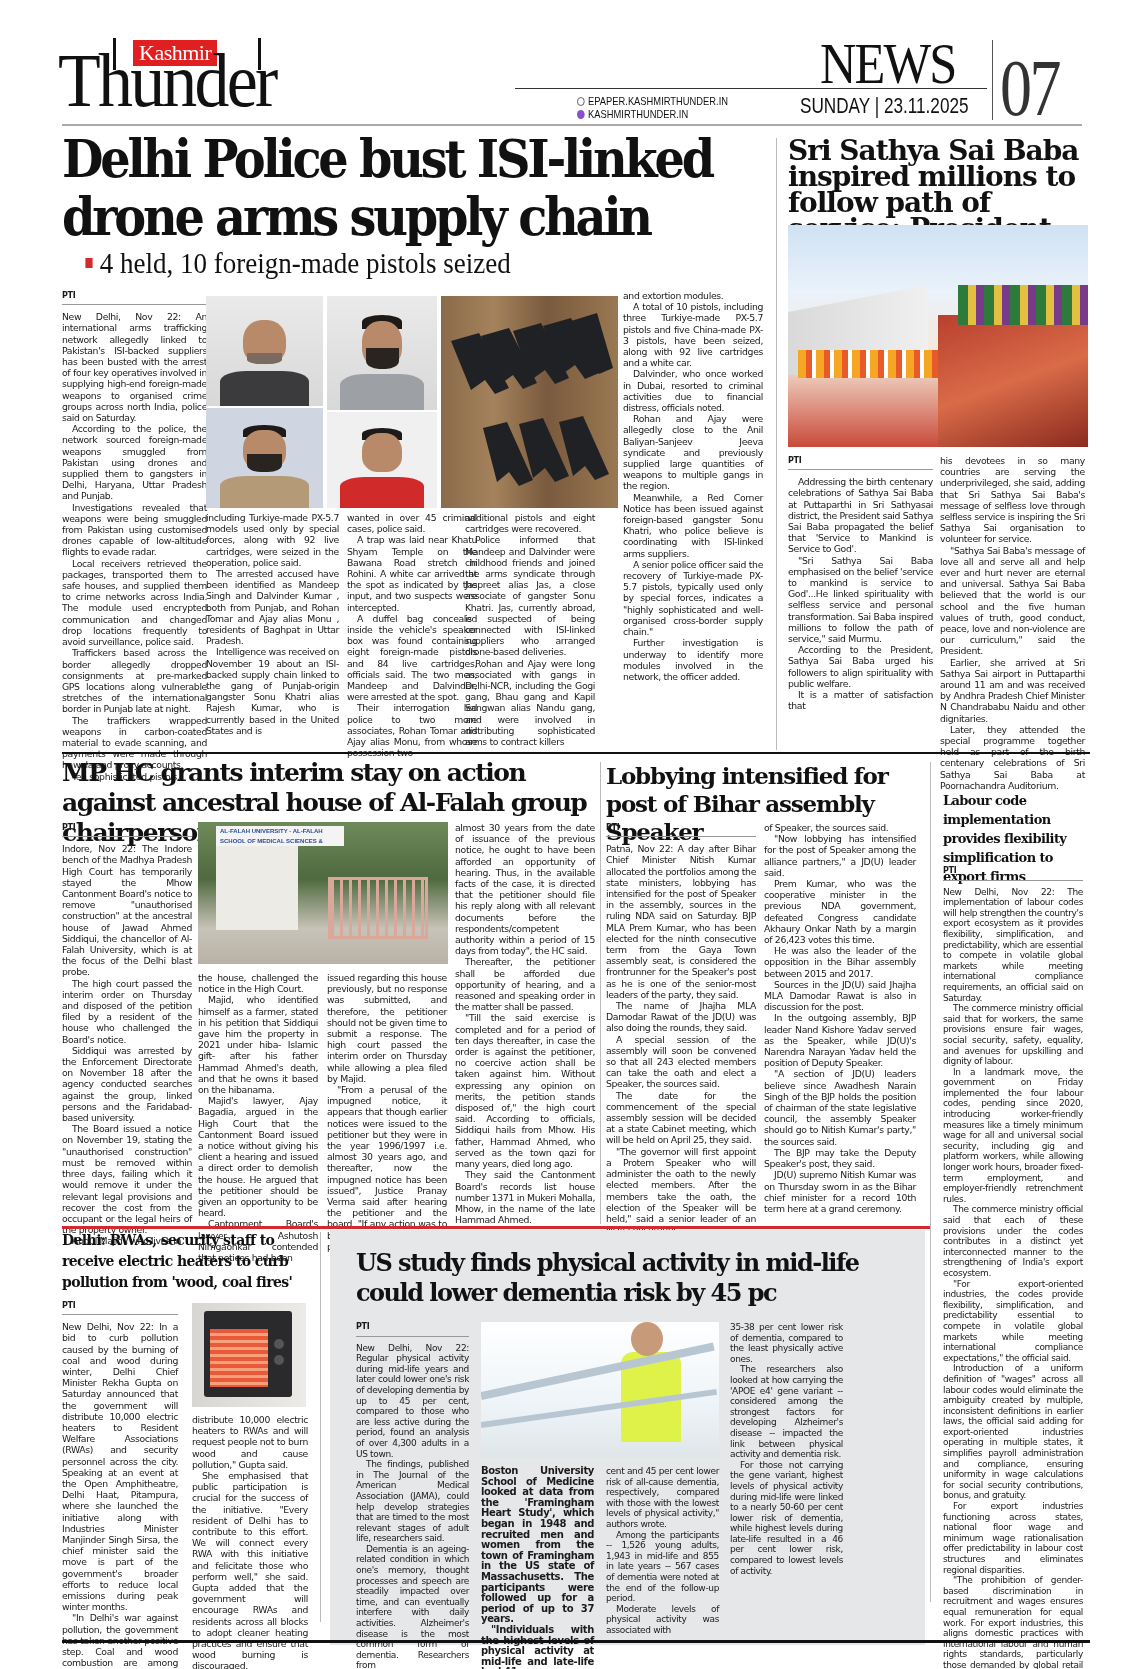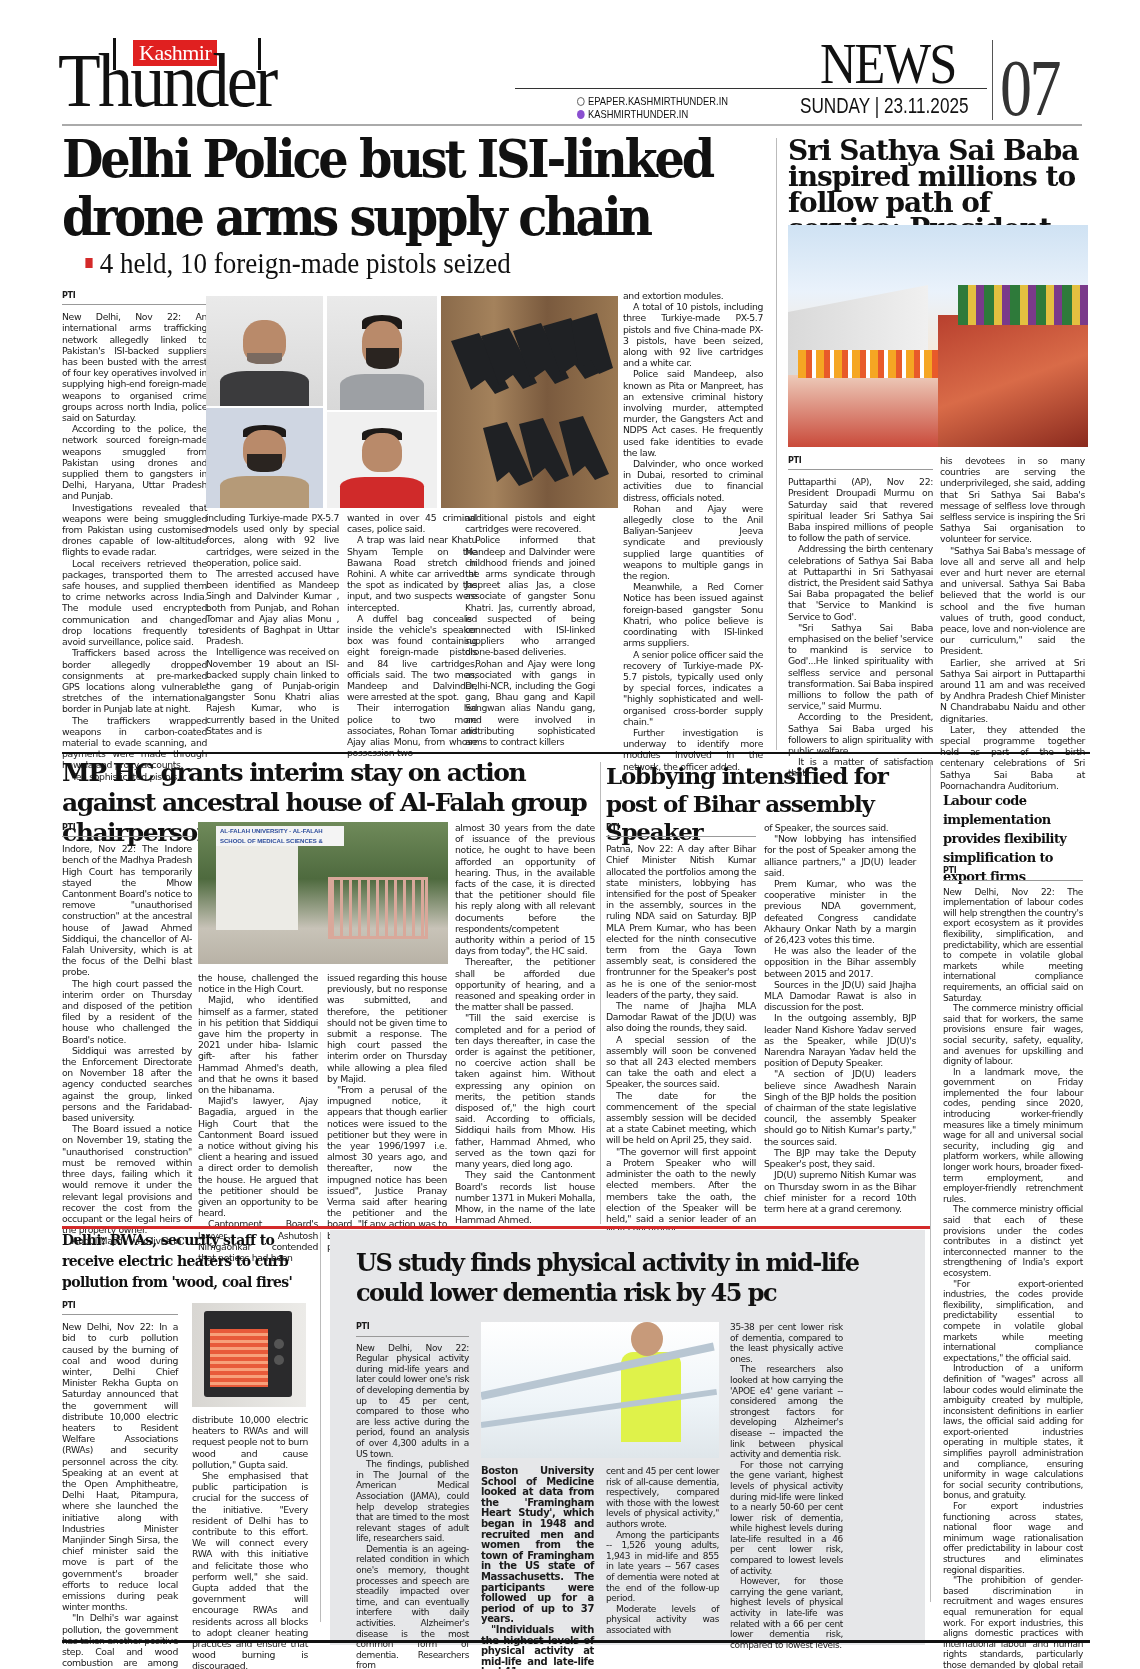--- a/index.html
+++ b/index.html
@@ -139,40 +139,38 @@
   <p>Their interrogation led police to two more associates, Rohan Tomar and Ajay alias Monu, from whose possession two</p>
 </div>
 <div class="col" style="left:465px; top:512px; width:130px;">
   <p class="first">additional pistols and eight cartridges were recovered.</p>
   <p>Police informed that Mandeep and Dalvinder were childhood friends and joined the arms syndicate through Jaspreet alias Jas, a close associate of gangster Sonu Khatri. Jas, currently abroad, is suspected of being connected with ISI-linked suppliers who arranged drone-based deliveries.</p>
   <p>Rohan and Ajay were long associated with gangs in Delhi-NCR, including the Gogi gang, Bhau gang and Kapil Sangwan alias Nandu gang, and were involved in distributing sophisticated arms to contract killers</p>
 </div>
 <div class="col" style="left:623px; top:290px; width:140px;">
   <p class="first">and extortion modules.</p>
   <p>A total of 10 pistols, including three Turkiye-made PX-5.7 pistols and five China-made PX-3 pistols, have been seized, along with 92 live cartridges and a white car.</p>
-  <p>Police said Mandeep, also known as Pita or Manpreet, has an extensive criminal history involving murder, attempted murder, the Gangsters Act and NDPS Act cases. He frequently used fake identities to evade the law.</p>
   <p>Dalvinder, who once worked in Dubai, resorted to criminal activities due to financial distress, officials noted.</p>
   <p>Rohan and Ajay were allegedly close to the Anil Baliyan-Sanjeev Jeeva syndicate and previously supplied large quantities of weapons to multiple gangs in the region.</p>
   <p>Meanwhile, a Red Corner Notice has been issued against foreign-based gangster Sonu Khatri, who police believe is coordinating with ISI-linked arms suppliers.</p>
   <p>A senior police officer said the recovery of Turkiye-made PX-5.7 pistols, typically used only by special forces, indicates a "highly sophisticated and well-organised cross-border supply chain."</p>
   <p>Further investigation is underway to identify more modules involved in the network, the officer added.</p>
 </div>
 
 <div class="v-rule" style="left:776px; top:138px; height:612px;"></div>
 
 <h2 class="hl" style="position:absolute; left:788px; top:138px; width:300px; font-size:28px; line-height:26px; letter-spacing:-1px;">Sri Sathya Sai Baba inspired millions to follow path of service: President</h2>
 <div class="photo" style="left:788px; top:225px; width:300px; height:222px; background:linear-gradient(180deg,#cfe2f3 0%,#eaf2fb 30%,#f6e9d8 60%,#c94a3a 100%);">
   <div style="position:absolute; left:0; top:60px; width:140px; height:90px; background:linear-gradient(90deg,#d9d9d9,#f0f0f0); clip-path:polygon(0 30%,100% 0,100% 100%,0 100%);"></div>
   <div style="position:absolute; left:10px; top:125px; width:140px; height:28px; background:repeating-linear-gradient(90deg,#f5a623 0 8px,#e85a2a 8px 14px,#fff 14px 18px);"></div>
   <div style="position:absolute; left:150px; top:90px; width:150px; height:132px; background:linear-gradient(160deg,#b8402e,#d96b48 50%,#8a2a1e);"></div>
   <div style="position:absolute; left:170px; top:60px; width:130px; height:40px; background:repeating-linear-gradient(90deg,#2e7a3a 0 10px,#e3c040 10px 18px,#7a3a8a 18px 26px);"></div>
 </div>
 <div class="col" style="left:788px; top:455px; width:145px;">
   <div class="byline">PTI</div>
-  <p class="first">Puttaparthi (AP), Nov 22: President Droupadi Murmu on Saturday said that revered spiritual leader Sri Sathya Sai Baba inspired millions of people to follow the path of service.</p>
   <p>Addressing the birth centenary celebrations of Sathya Sai Baba at Puttaparthi in Sri Sathyasai district, the President said Sathya Sai Baba propagated the belief that 'Service to Mankind is Service to God'.</p>
   <p>"Sri Sathya Sai Baba emphasised on the belief 'service to mankind is service to God'...He linked spirituality with selfless service and personal transformation. Sai Baba inspired millions to follow the path of service," said Murmu.</p>
   <p>According to the President, Sathya Sai Baba urged his followers to align spirituality with public welfare.</p>
   <p>It is a matter of satisfaction that</p>
 </div>
 <div class="col" style="left:940px; top:455px; width:145px;">
   <p class="first">his devotees in so many countries are serving the underprivileged, she said, adding that Sri Sathya Sai Baba's message of selfless love through selfless service is inspiring the Sri Sathya Sai organisation to volunteer for service.</p>
   <p>"Sathya Sai Baba's message of love all and serve all and help ever and hurt never are eternal and universal. Sathya Sai Baba believed that the world is our school and the five human values of truth, good conduct, peace, love and non-violence are our curriculum," said the President.</p>
   <p>Earlier, she arrived at Sri Sathya Sai airport in Puttaparthi around 11 am and was received by Andhra Pradesh Chief Minister N Chandrababu Naidu and other dignitaries.</p>
   <p>Later, they attended the special programme together held as part of the birth centenary celebrations of Sri Sathya Sai Baba at Poornachandra Auditorium.</p>
@@ -291,16 +289,15 @@
 </div>
 <div class="col" style="left:606px; top:1466px; width:113px; font-size:9px; line-height:10.6px;">
   <p class="first">cent and 45 per cent lower risk of all-cause dementia, respectively, compared with those with the lowest levels of physical activity," authors wrote.</p>
   <p>Among the participants -- 1,526 young adults, 1,943 in mid-life and 855 in late years -- 567 cases of dementia were noted at the end of the follow-up period.</p>
   <p>Moderate levels of physical activity was associated with</p>
 </div>
 <div class="col" style="left:730px; top:1322px; width:113px; font-size:9px; line-height:10.6px;">
   <p class="first">35-38 per cent lower risk of dementia, compared to the least physically active ones.</p>
   <p>The researchers also looked at how carrying the 'APOE e4' gene variant -- considered among the strongest factors for developing Alzheimer's disease -- impacted the link between physical activity and dementia risk.</p>
   <p>For those not carrying the gene variant, highest levels of physical activity during mid-life were linked to a nearly 50-60 per cent lower risk of dementia, while highest levels during late-life resulted in a 46 per cent lower risk, compared to lowest levels of activity.</p>
-  <p>However, for those carrying the gene variant, highest levels of physical activity in late-life was related with a 66 per cent lower dementia risk, compared to lowest levels.</p>
 </div>
 
 <div class="h-rule-black" style="left:62px; top:1640px; width:1028px;"></div>
 
 </body></html>

